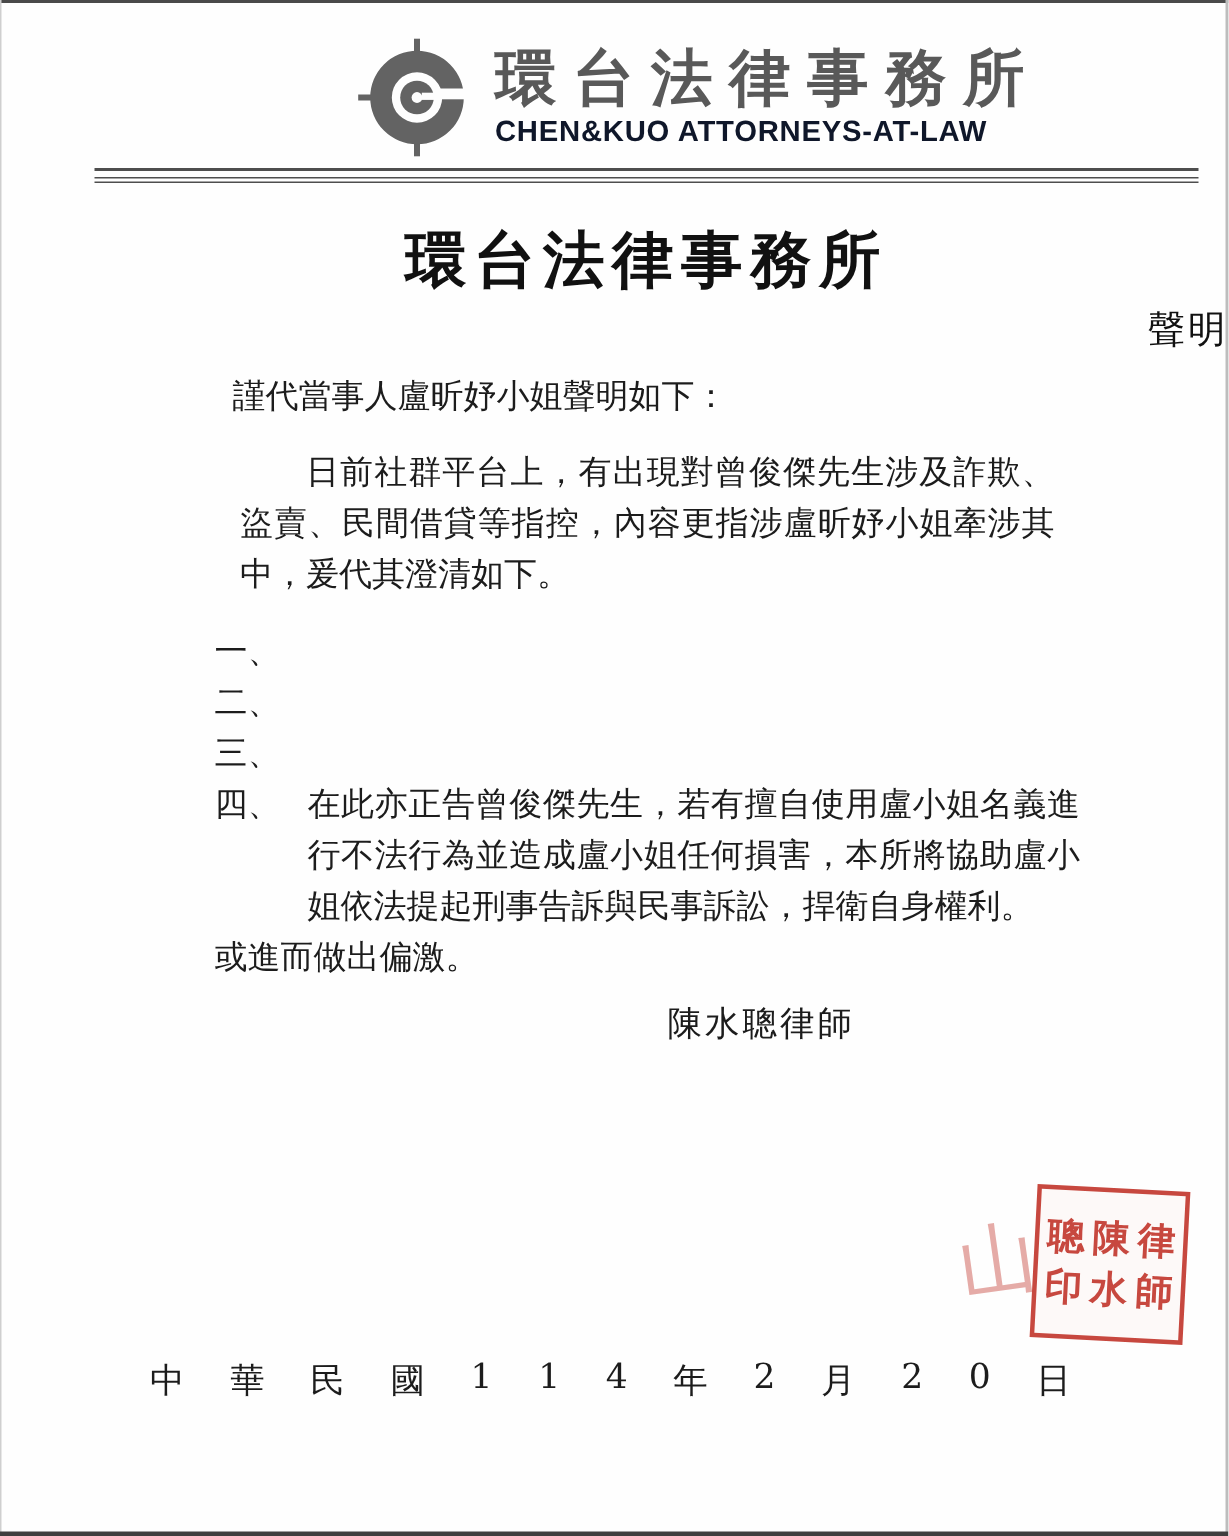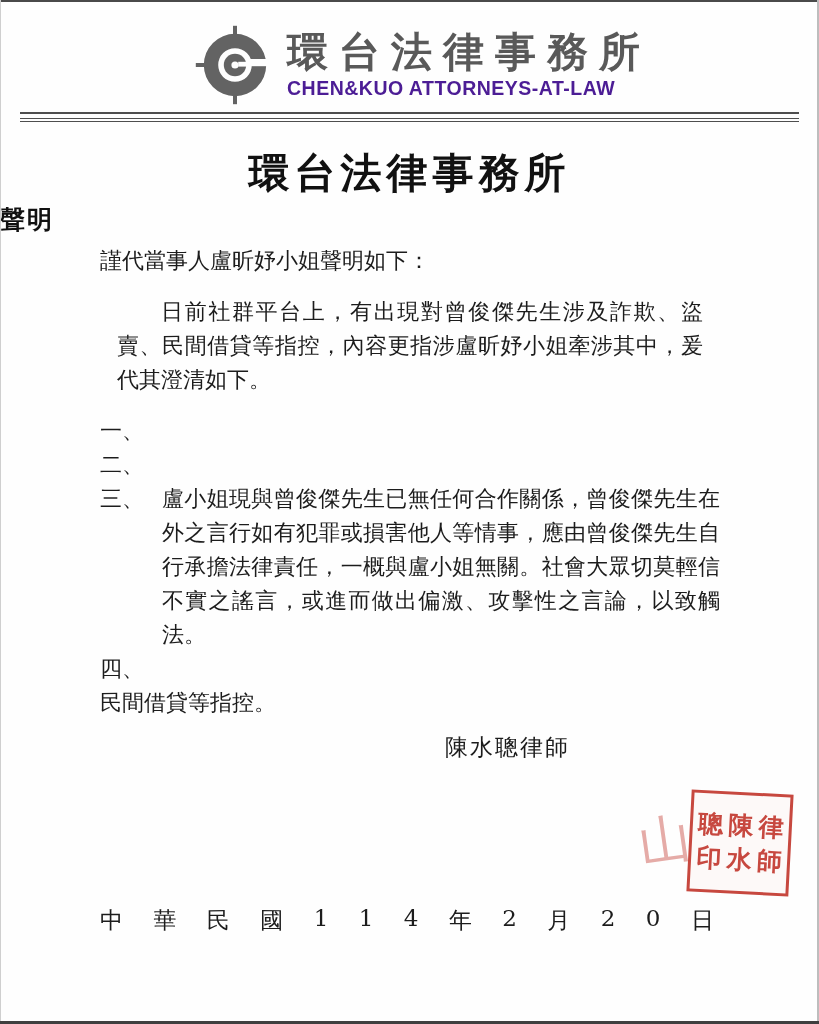--- a/index.html
+++ b/index.html
@@ -5,20 +5,21 @@
   html,body{margin:0;padding:0;background:#d9d9d9;}
   .page{
     position:relative;
     width:819px;height:1024px;
     margin:0 auto;
     background:#fefefe;
     overflow:hidden;
     font-family:"DejaVu Serif","Liberation Serif",serif;
     color:#1c1c1c;
     box-sizing:border-box;
+    padding-left:43px;
   }
   .scan-edge-top{position:absolute;top:0;left:0;right:0;height:2px;background:#4a4a4a;}
   .scan-edge-bottom{position:absolute;bottom:0;left:0;right:0;height:3px;background:#3f3f3f;}
   .scan-edge-left{position:absolute;top:0;bottom:0;left:0;width:1px;background:#cfcfcf;}
   .scan-edge-right{position:absolute;top:0;bottom:0;right:0;width:2px;background:#bdbdbd;}
 
   
   .letterhead{
     display:flex;align-items:center;
     padding:24px 0 0 193px;height:82px;
@@ -26,46 +27,46 @@
   .logo{width:84px;height:80px;flex:0 0 auto;margin-right:10px;}
   .firm-names{display:flex;flex-direction:column;line-height:1;}
   .firm-zh{
     font-size:41px;font-weight:700;color:#595959;
     letter-spacing:11px;white-space:nowrap;
     font-family:"DejaVu Serif","Liberation Serif",serif;
   }
   .firm-en{
     margin-top:6px;
     font-family:"Liberation Sans","DejaVu Sans",sans-serif;
-    font-weight:700;font-size:19.5px;color:#4c1d95;letter-spacing:.5px;
+    font-weight:700;font-size:19.5px;color:#0f172a;letter-spacing:.5px;
     white-space:nowrap;
   }
   .rules{margin:6px 20px 0 20px;}
   .rule{border:0;background:#4e4e4e;margin:0;}
   .rule.r1{height:2px;}
   .rule.r2{height:1px;margin-top:4px;}
   .rule.r3{height:1px;margin-top:2px;}
 
   
   .doc-title{
     margin-top:24px;text-align:center;
     font-size:41px;font-weight:700;letter-spacing:5px;color:#111;
   }
   .doc-subtitle{
-    margin-top:2px;text-align:left;
-    font-size:25px;font-weight:700;letter-spacing:2px;color:#111;
+    margin-top:2px;text-align:right;
+    font-size:25px;font-weight:400;letter-spacing:2px;color:#111;
   }
 
   
   .body{
     margin:8px 99px 0 100px;
     font-size:22px;line-height:34px;
     text-align:justify;
   }
-  .intro{margin:0;}
+  .intro{margin:12px;}
   .preamble{margin:17px;text-indent:2em;}
   .item{display:flex;margin:0;}
   .item .marker{flex:0 0 62px;}
   .item .itext{flex:1;text-align:justify;}
   .closing{margin:0;}
   .signature-row{
     margin-top:10px;
     text-align:right;padding-right:150px;
     font-size:23px;letter-spacing:2px;
   }
@@ -141,27 +142,27 @@
     <p class="preamble">日前社群平台上，有出現對曾俊傑先生涉及詐欺、盜賣、民間借貸等指控，內容更指涉盧昕妤小姐牽涉其中，爰代其澄清如下。</p>
     <div id="statement-list">
         <div class="item">
           <span class="marker">一、</span>
         </div>
         <div class="item">
           <span class="marker">二、</span>
         </div>
         <div class="item">
           <span class="marker">三、</span>
-          <span class="itext">盧小姐現與曾俊傑先生已無任何合作關係，曾俊傑先生在外之言行如有犯罪或損害他人等情事，應由曾俊傑先生自行承擔法律責任，一概與盧小姐無關。社會大眾切莫輕信不實之謠言，或進而做出偏激、攻擊性之言論，以致觸法。</span>
         </div>
         <div class="item">
           <span class="marker">四、</span>
+          <span class="itext">在此亦正告曾俊傑先生，若有擅自使用盧小姐名義進行不法行為並造成盧小姐任何損害，本所將協助盧小姐依法提起刑事告訴與民事訴訟，捍衛自身權利。</span>
         </div>
       </div>
-    <p class="closing">民間借貸等指控。</p>
+    <p class="closing">或進而做出偏激。</p>
     <div class="signature-row">
       <span>陳水聰律師</span>
     </div>
   </div>
 
   <span class="seal-mark">山</span>
   <div class="seal" id="lawyer-seal" style="border-color: rgb(199, 72, 63); color: rgb(199, 72, 63);">
       <div class="col">
         <span>律</span>
         <span>師</span>

